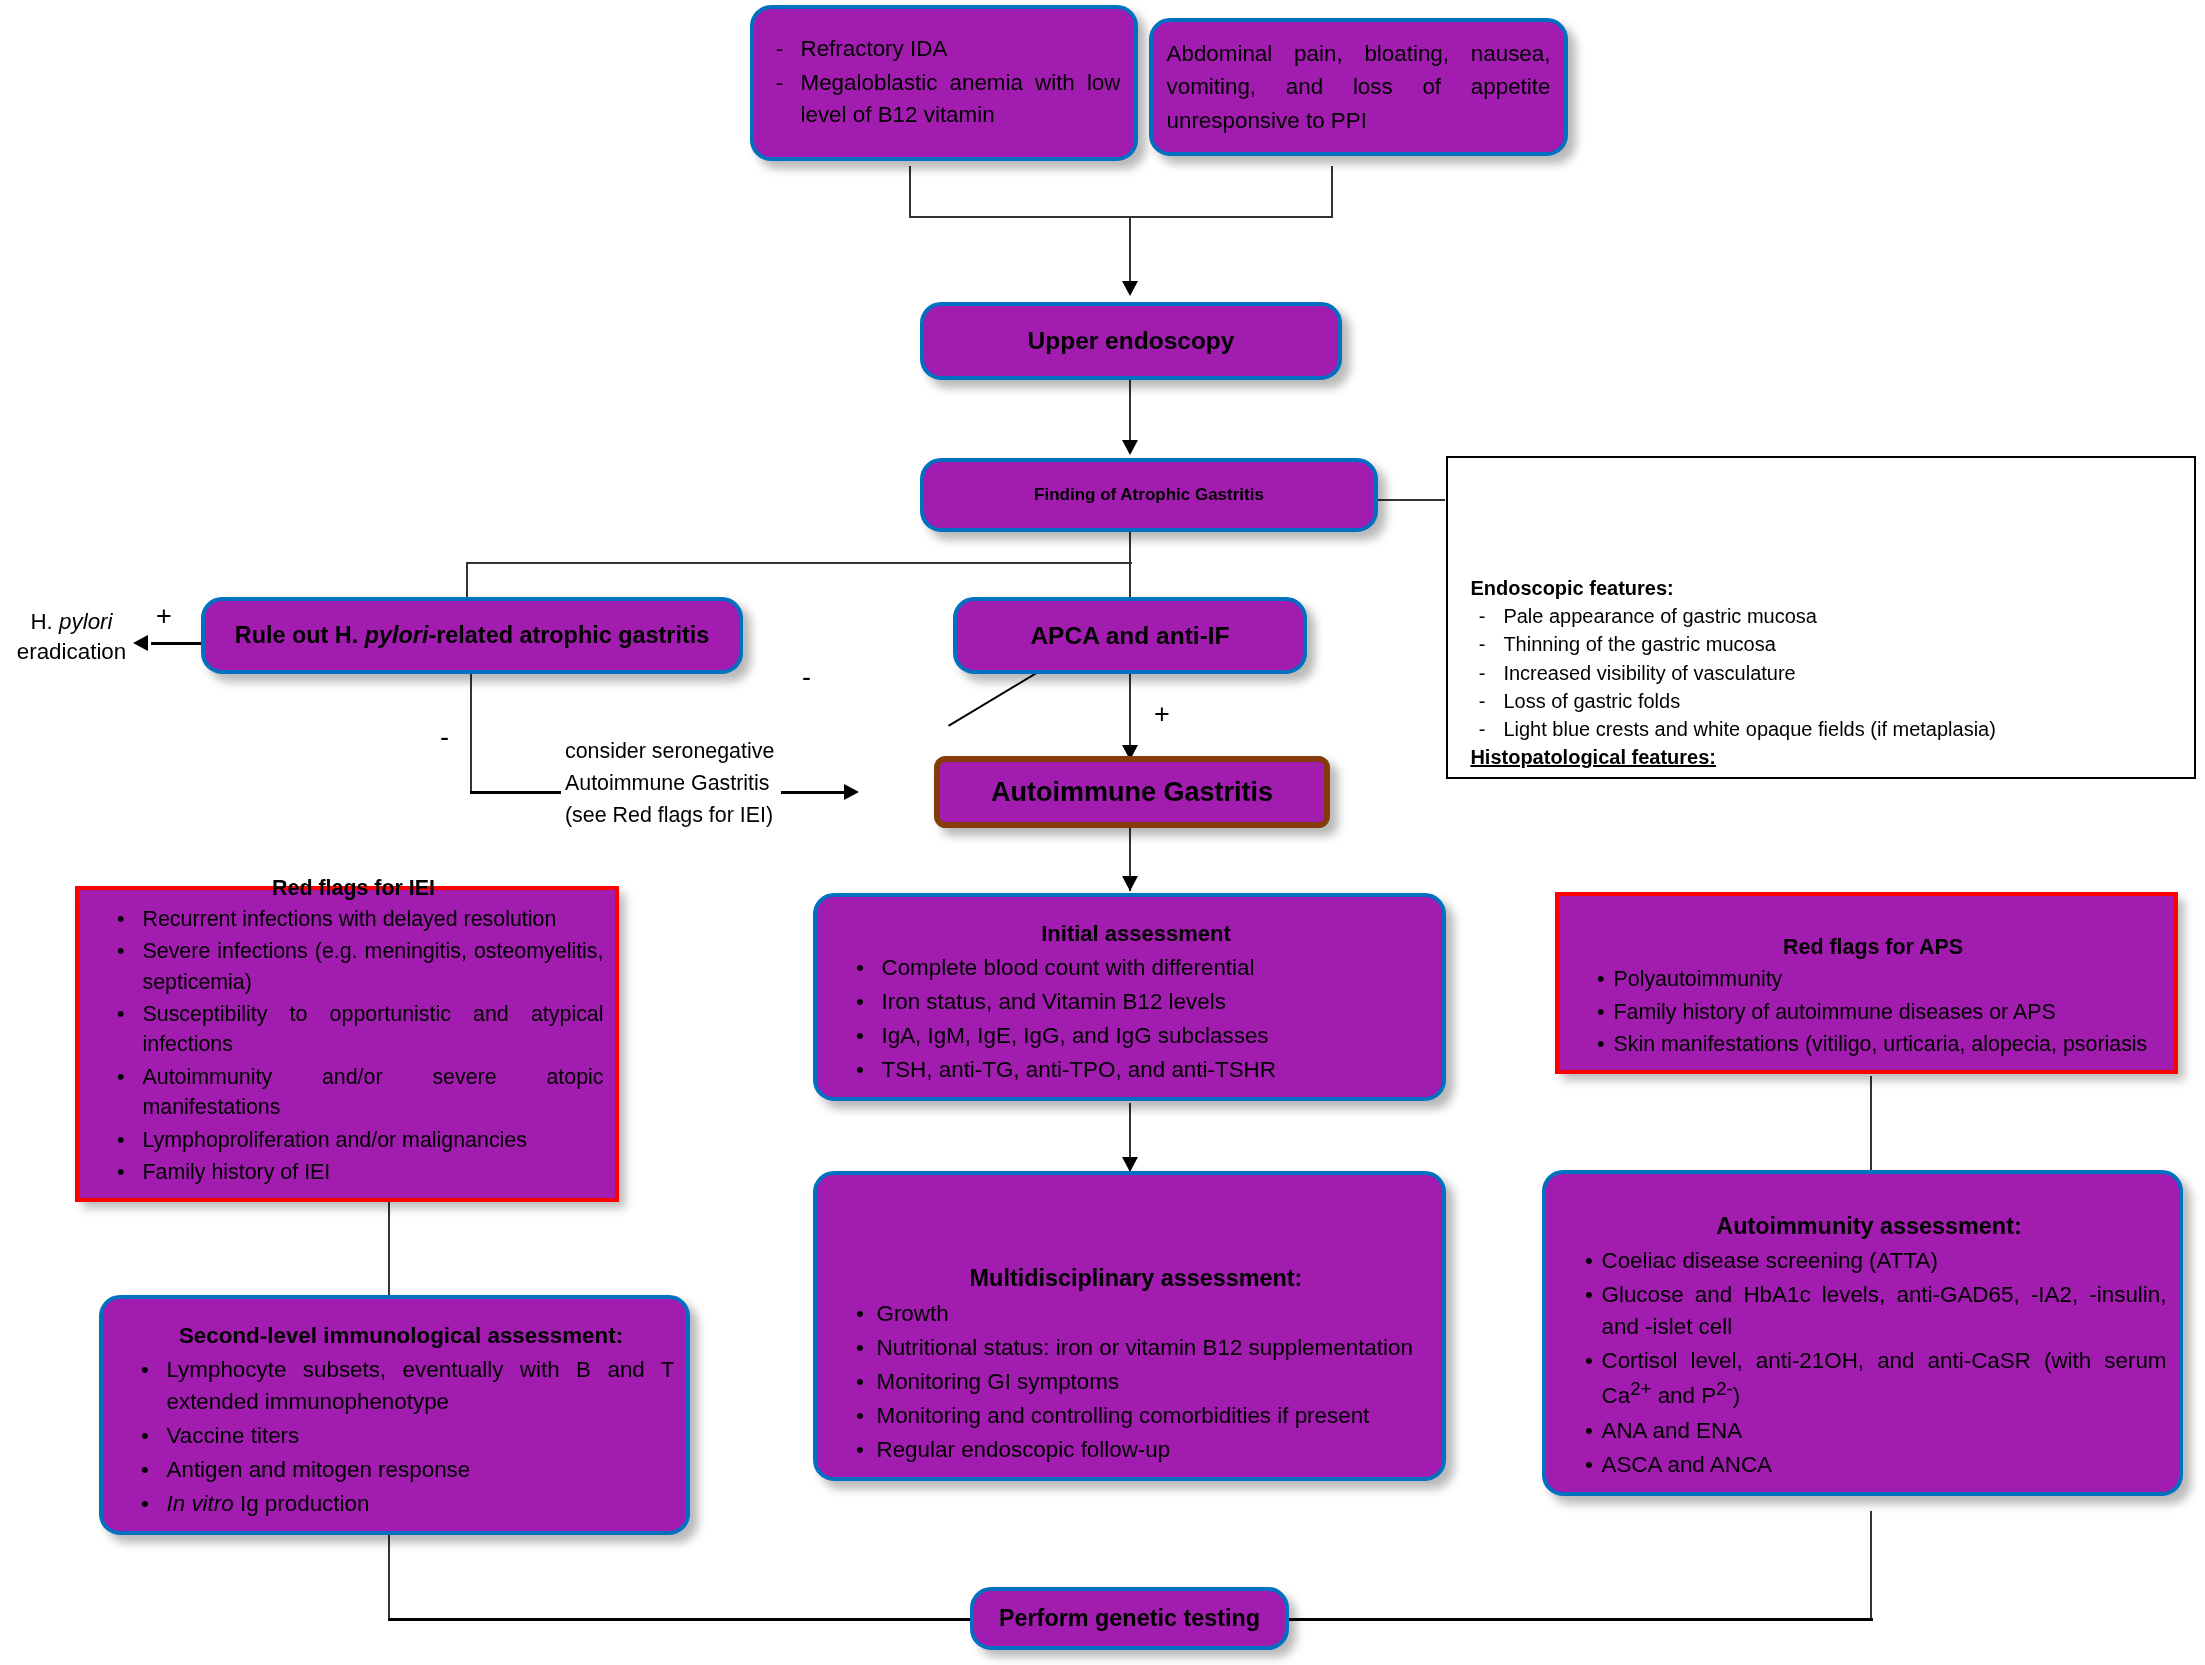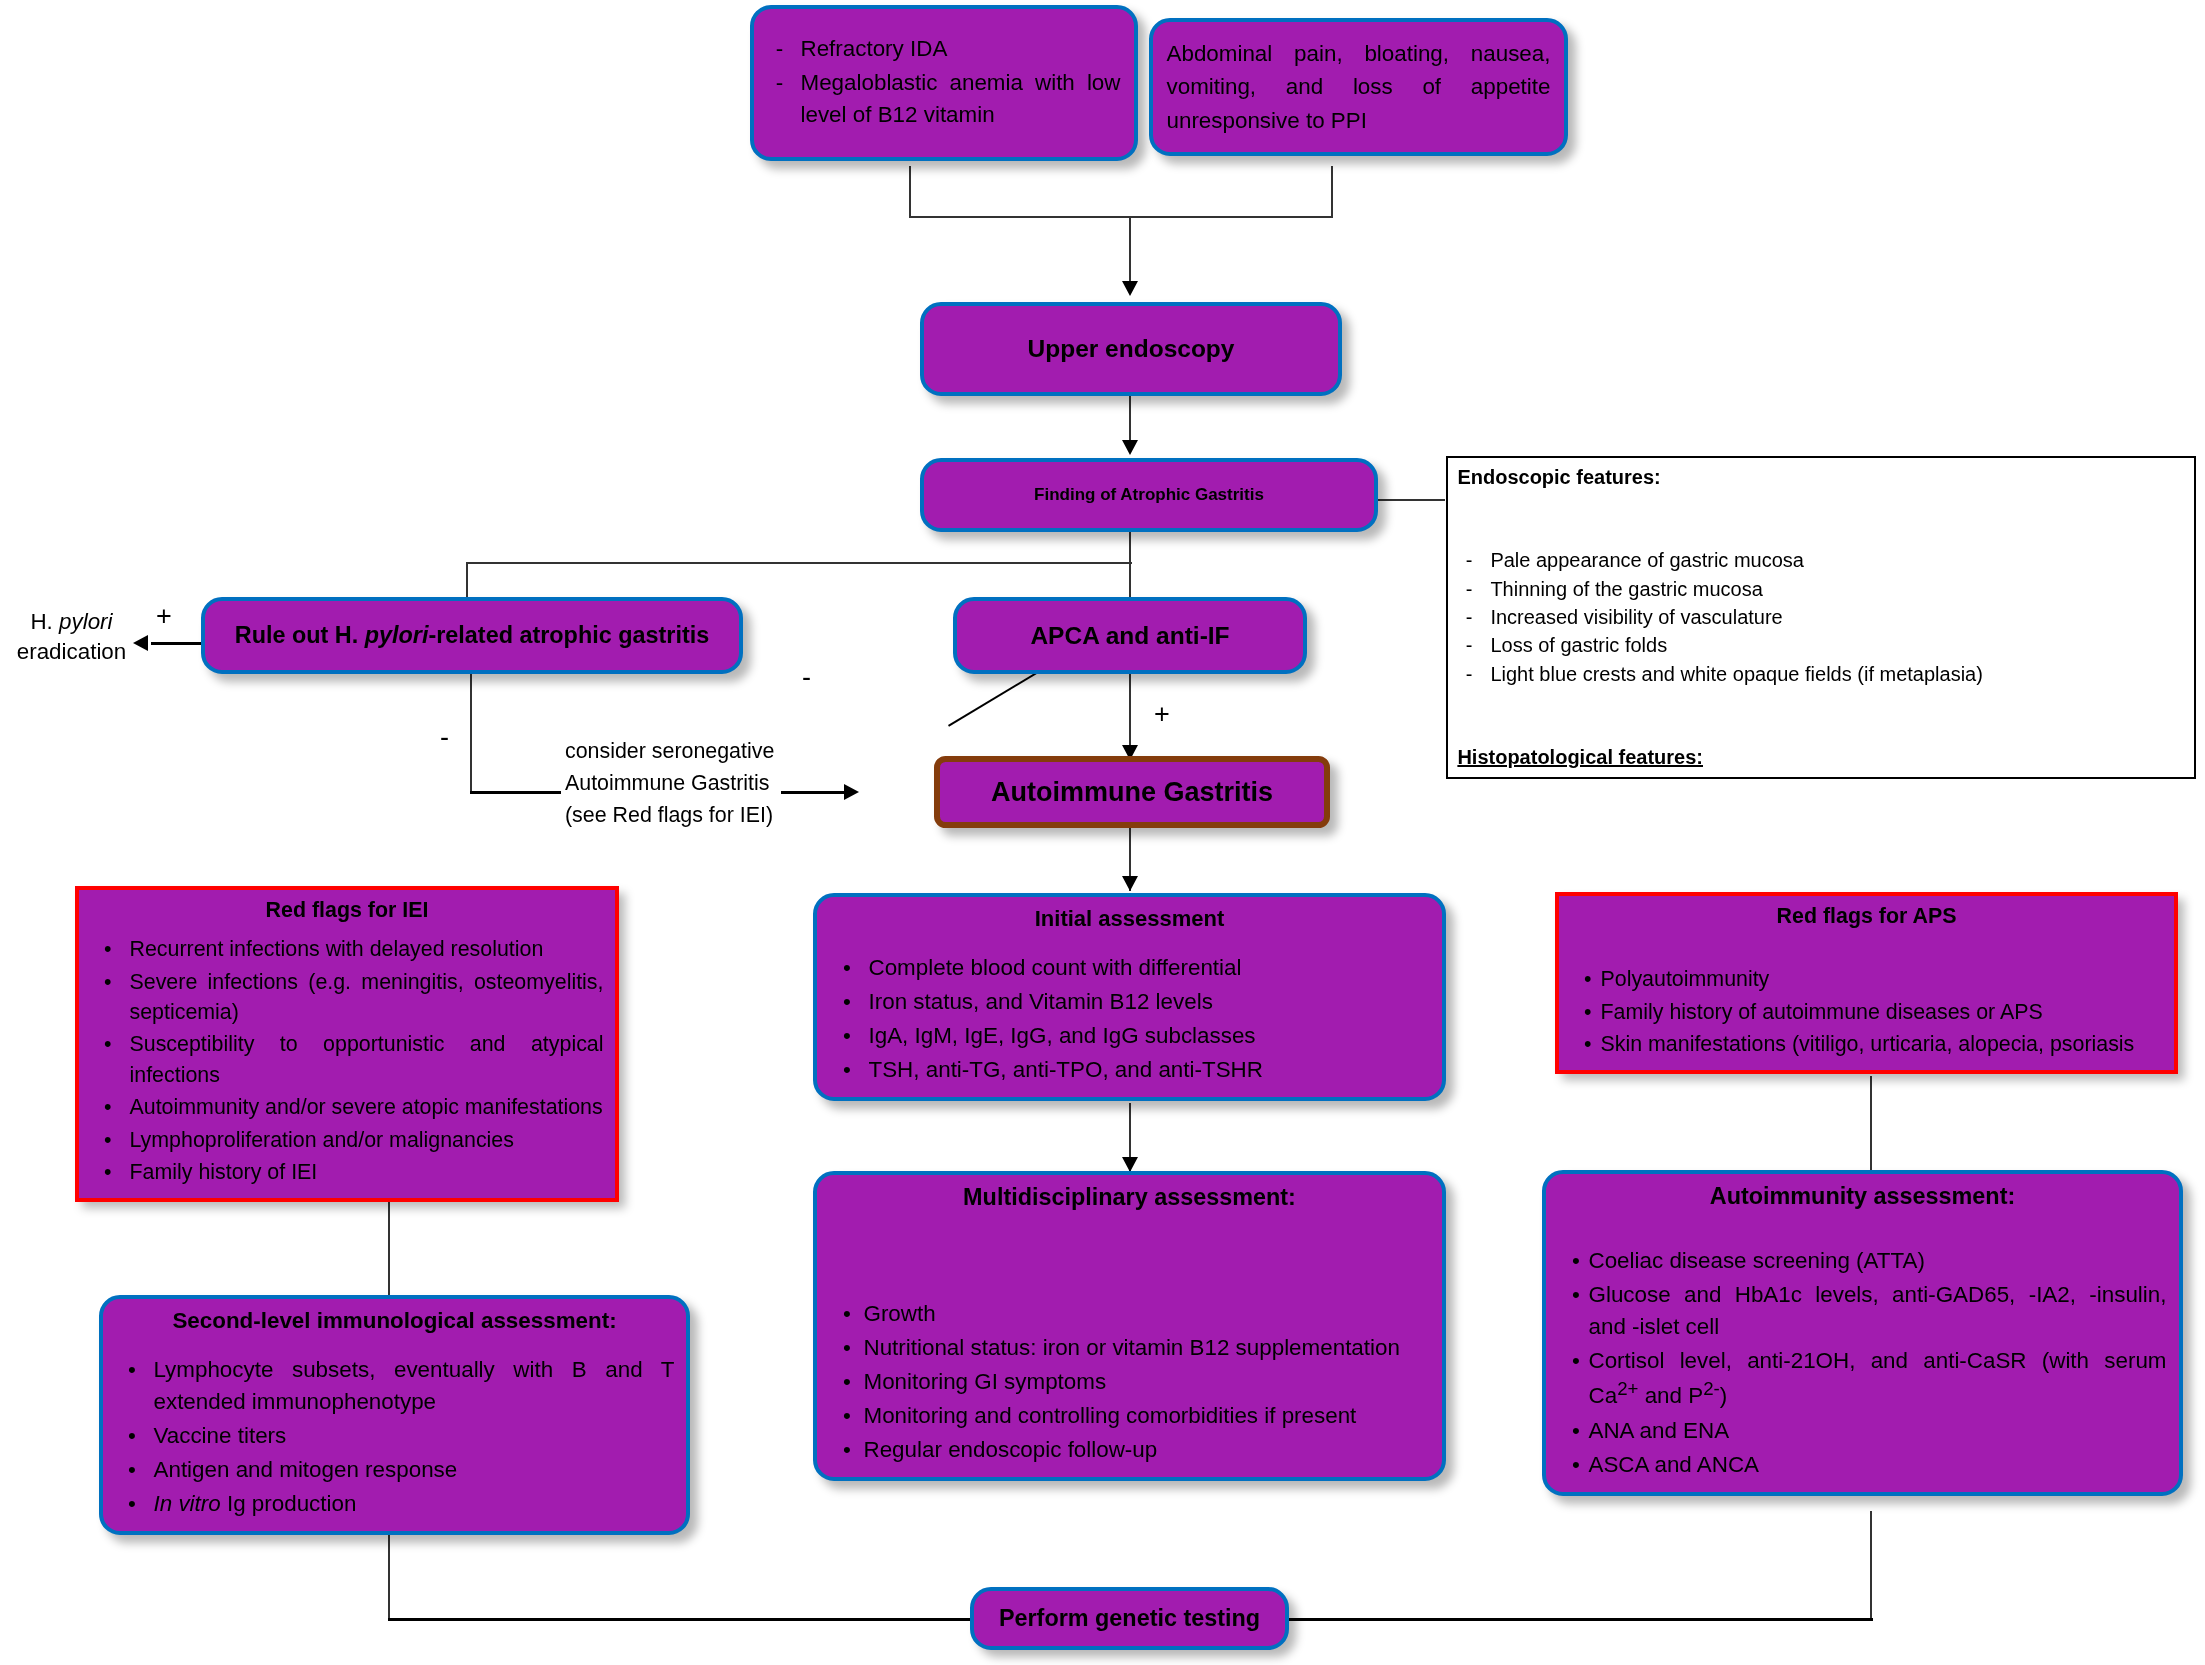--- a/index.html
+++ b/index.html
@@ -11,21 +11,21 @@
   .rnd{border:4.7px solid #0070C0;border-radius:21px;
        box-shadow:7.3px 7.3px 9.4px rgba(0,0,0,.28);}
   .rnd-brown{border:6.8px solid #843C0C;border-radius:11.5px;
        box-shadow:7.3px 7.3px 9.4px rgba(0,0,0,.28);}
   .sq-red{border:4.7px solid #FF0000;border-radius:0;
        box-shadow:7.3px 7.3px 9.4px rgba(0,0,0,.28);}
   .sq-black{border:2.1px solid #000000;border-radius:0;background:#fff;}
 
   .inner{position:absolute;inset:0;display:flex;flex-direction:column;
          justify-content:center;padding:7.3px 13.5px;box-sizing:border-box;}
-  .inner.top{justify-content:space-between;}
+  .inner.top{justify-content:flex-end;margin-left:13px;}
 
   .title{font-weight:bold;text-align:center;color:#000;line-height:1.18;}
   .ctr{font-weight:bold;text-align:center;color:#000;line-height:1.2;}
 
   
   ul.dash,ul.bul{list-style:none;margin:0;padding:0;}
   ul.dash>li,ul.bul>li{position:relative;color:#000;line-height:1.42;
         margin:0 0 2.1px 0;text-align:justify;text-justify:inter-word;}
   ul.dash>li{padding-left:33px;}
   ul.dash>li:before{content:"-";position:absolute;left:8.3px;top:0;}
@@ -116,21 +116,21 @@
       </ul>
     </div>
   </div>
 
   <div class="node rnd" style="left:1149px;top:18px;width:419px;height:138px;">
     <div class="inner">
       <div style="font-size:22.4px;line-height:1.5;text-align:justify;text-justify:inter-word;">Abdominal pain, bloating, nausea, vomiting, and loss of appetite unresponsive to PPI</div>
     </div>
   </div>
 
-  <div class="node rnd" style="left:920px;top:302px;width:422px;height:94px;">
+  <div class="node rnd" style="left:920px;top:302px;width:422px;height:78px;">
     <div class="inner">
       <div class="ctr" style="font-size:24.5px;">Upper endoscopy</div>
     </div>
   </div>
 
   <div class="node rnd" style="left:920px;top:458px;width:458px;height:74px;">
     <div class="inner">
       <div class="ctr" style="font-size:17px;">Finding of Atrophic Gastritis</div>
     </div>
   </div>

